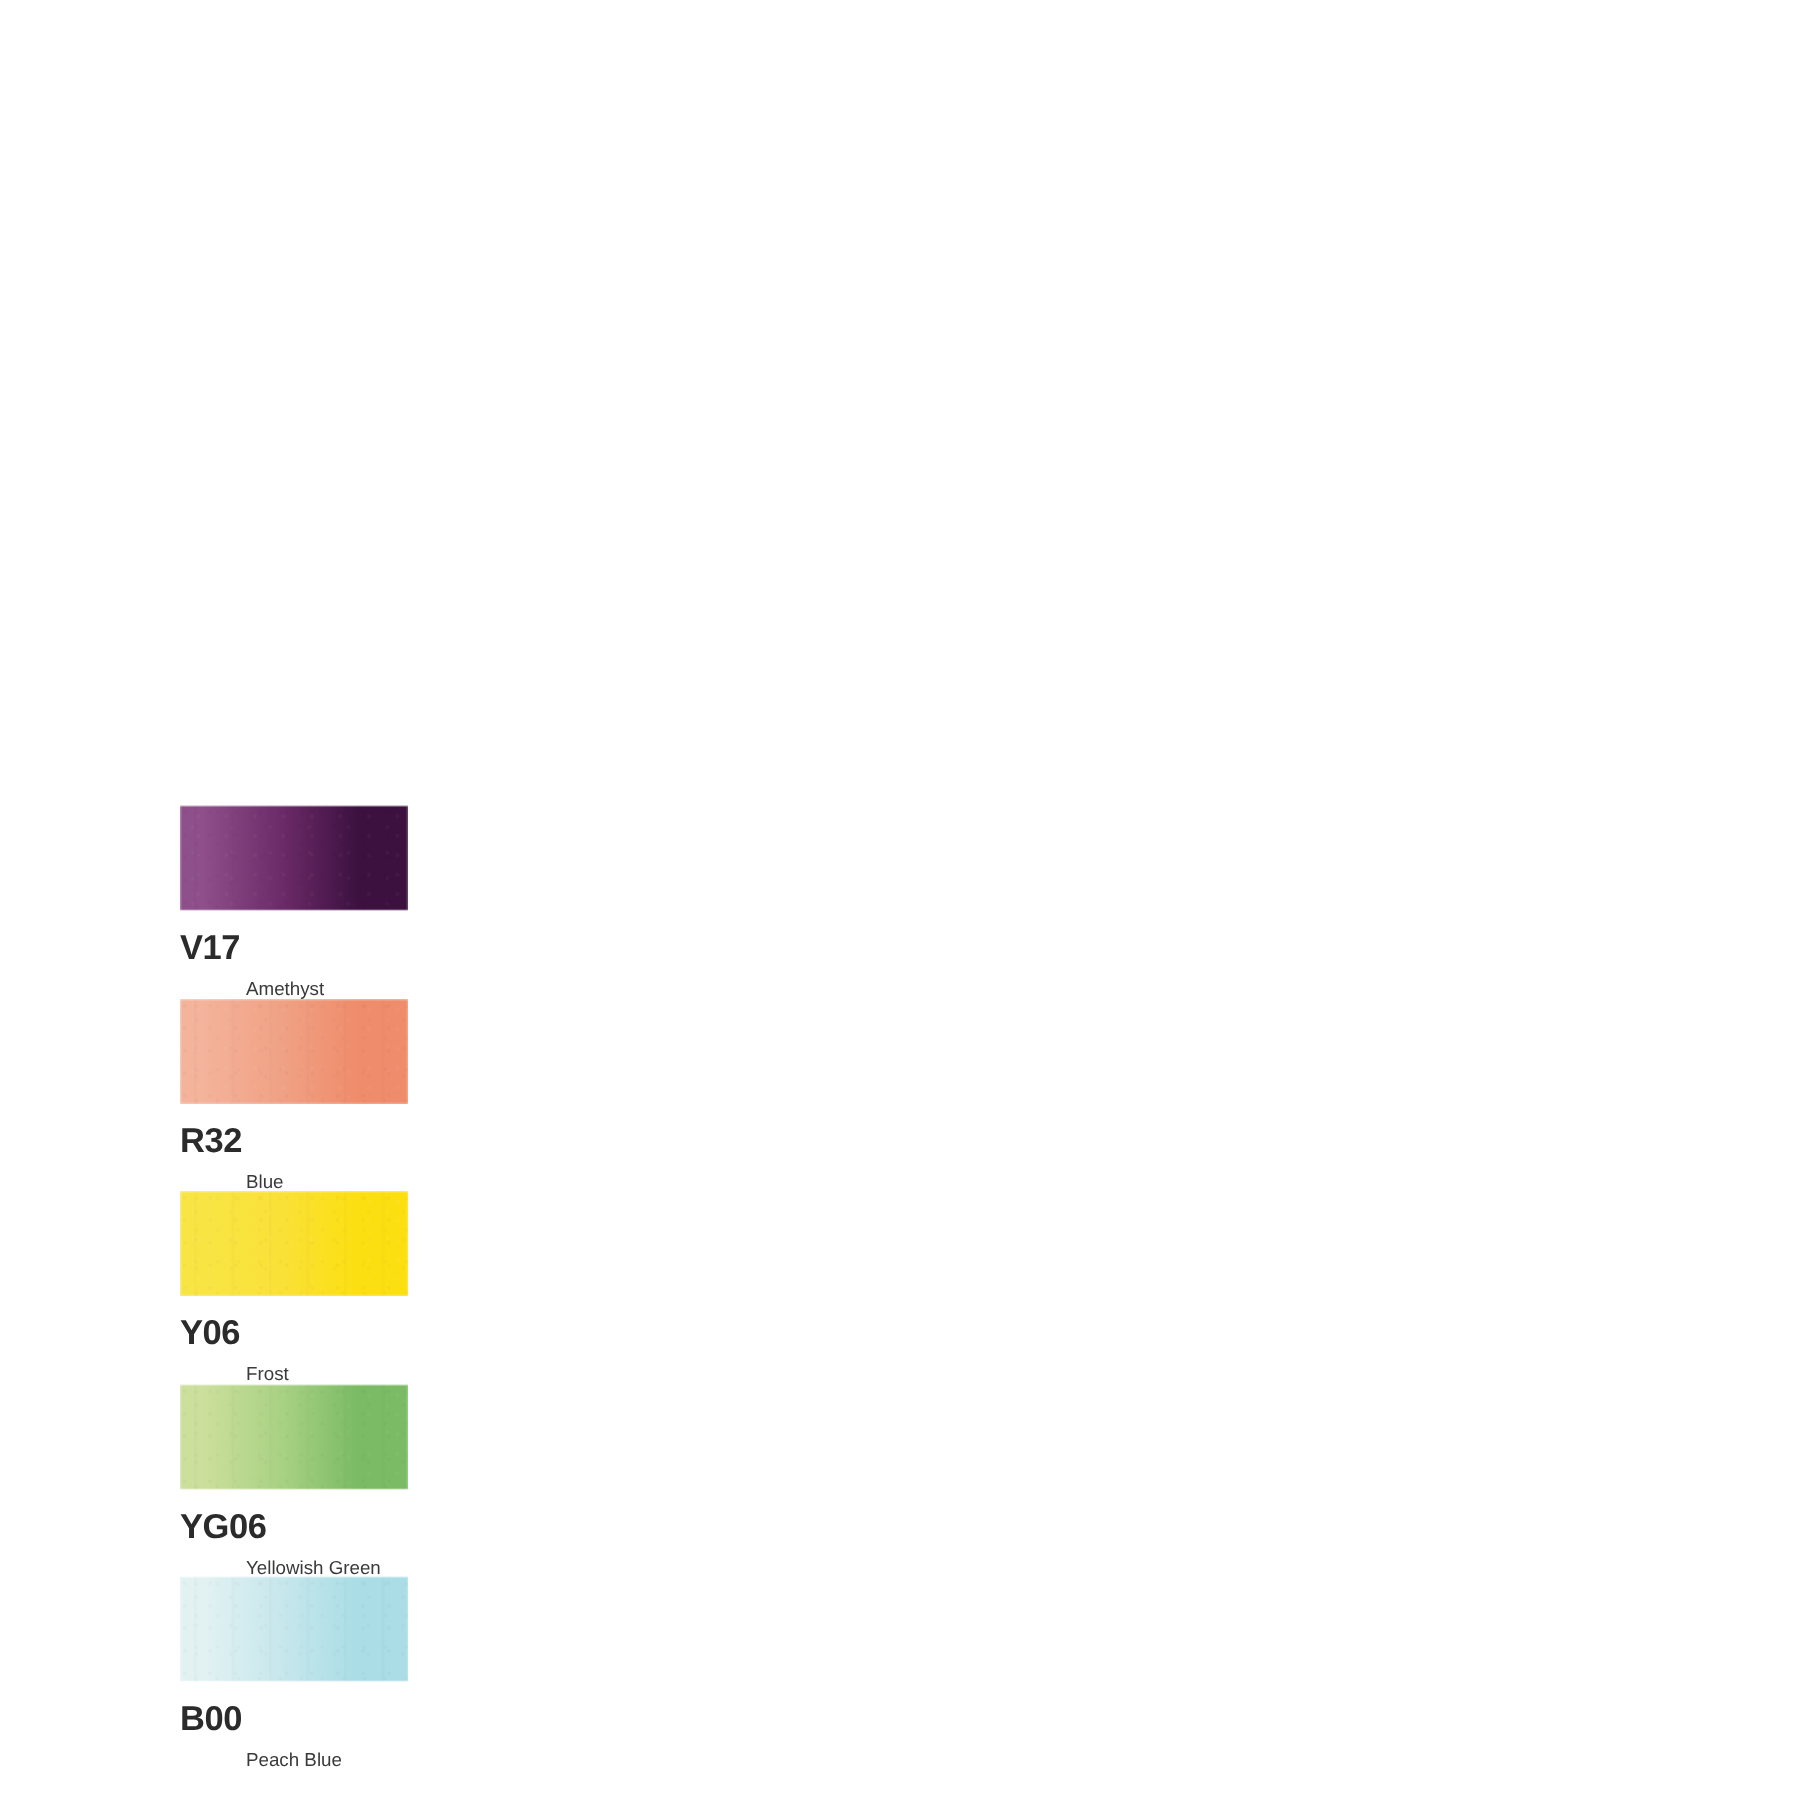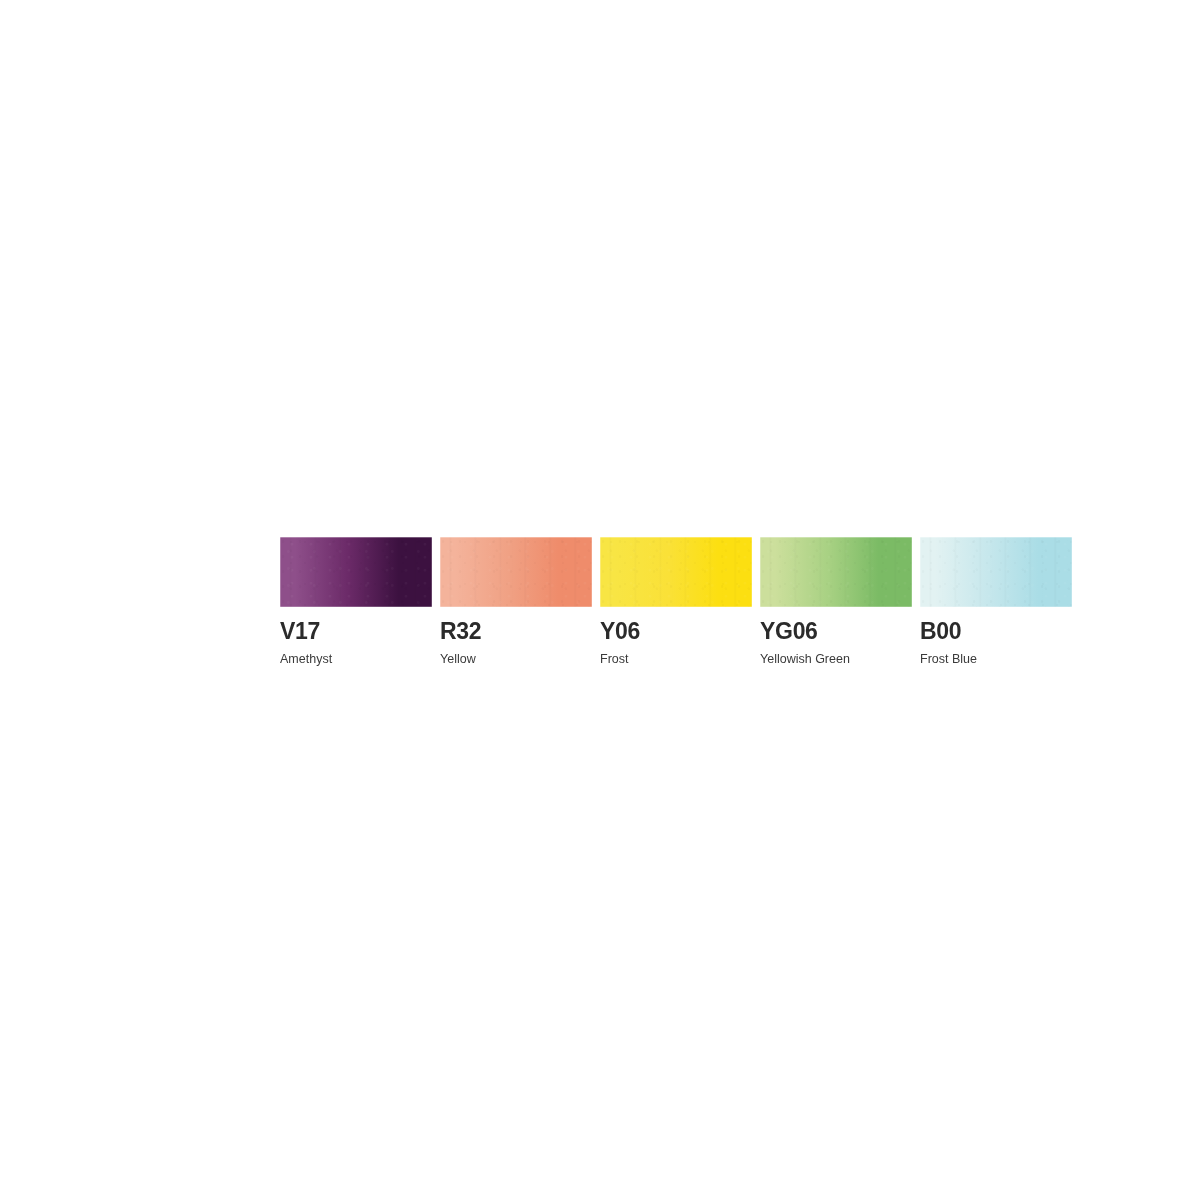--- a/index.html
+++ b/index.html
@@ -16,23 +16,22 @@
     overflow: hidden;
   }
 
   #swatch-chart {
     position: absolute;
     left: 120px;
     top: 537px;
     width: 952px;
     height: 130px;
     display: flex;
-    flex-direction: row;
+    flex-direction: column;
     align-items: flex-start;
-    justify-content: flex-end;
   }
 
   .swatch-cell {
     width: 152px;
     margin-right: 8px;
     display: flex;
     flex-direction: column;
     align-items: flex-start;
   }
   .swatch-cell:last-child {
@@ -106,20 +105,21 @@
     white-space: nowrap;
   }
 
   .swatch-name {
     margin-top: 10px;
     font-size: 12.5px;
     font-weight: normal;
     line-height: 1;
     color: #3a3a3a;
     white-space: nowrap;
+    margin-left: 44px;
   }
 </style>
 </head>
 <body style="background: rgb(255, 255, 255);">
 
 <div id="swatch-chart">
     <div class="swatch-cell">
       <div class="swatch-chip">
         <div class="chip-ink" style="background: linear-gradient(to right, rgb(142, 79, 138) 0%, rgb(142, 79, 138) 10%, rgb(107, 42, 104) 45%, rgb(60, 17, 64) 78%, rgb(60, 17, 64) 100%);"></div>
         <div class="chip-streaks"></div>
@@ -130,21 +130,21 @@
       <div class="swatch-name">Amethyst</div>
     </div>
     <div class="swatch-cell">
       <div class="swatch-chip">
         <div class="chip-ink" style="background: linear-gradient(to right, rgb(244, 179, 155) 0%, rgb(244, 179, 155) 10%, rgb(240, 161, 132) 45%, rgb(239, 140, 107) 78%, rgb(239, 140, 107) 100%);"></div>
         <div class="chip-streaks"></div>
         <div class="chip-texture"></div>
         <div class="chip-rim"></div>
       </div>
       <div class="swatch-code">R32</div>
-      <div class="swatch-name">Yellow</div>
+      <div class="swatch-name">Blue</div>
     </div>
     <div class="swatch-cell">
       <div class="swatch-chip">
         <div class="chip-ink" style="background: linear-gradient(to right, rgb(248, 229, 68) 0%, rgb(248, 229, 68) 10%, rgb(250, 225, 55) 45%, rgb(252, 223, 17) 78%, rgb(252, 223, 17) 100%);"></div>
         <div class="chip-streaks"></div>
         <div class="chip-texture"></div>
         <div class="chip-rim"></div>
       </div>
       <div class="swatch-code">Y06</div>
       <div class="swatch-name">Frost</div>
@@ -160,15 +160,15 @@
       <div class="swatch-name">Yellowish Green</div>
     </div>
     <div class="swatch-cell">
       <div class="swatch-chip">
         <div class="chip-ink" style="background: linear-gradient(to right, rgb(226, 242, 242) 0%, rgb(226, 242, 242) 10%, rgb(198, 231, 236) 45%, rgb(170, 221, 230) 78%, rgb(170, 221, 230) 100%);"></div>
         <div class="chip-streaks"></div>
         <div class="chip-texture"></div>
         <div class="chip-rim"></div>
       </div>
       <div class="swatch-code">B00</div>
-      <div class="swatch-name">Frost Blue</div>
+      <div class="swatch-name">Peach Blue</div>
     </div>
   </div>
 
 </body></html>

